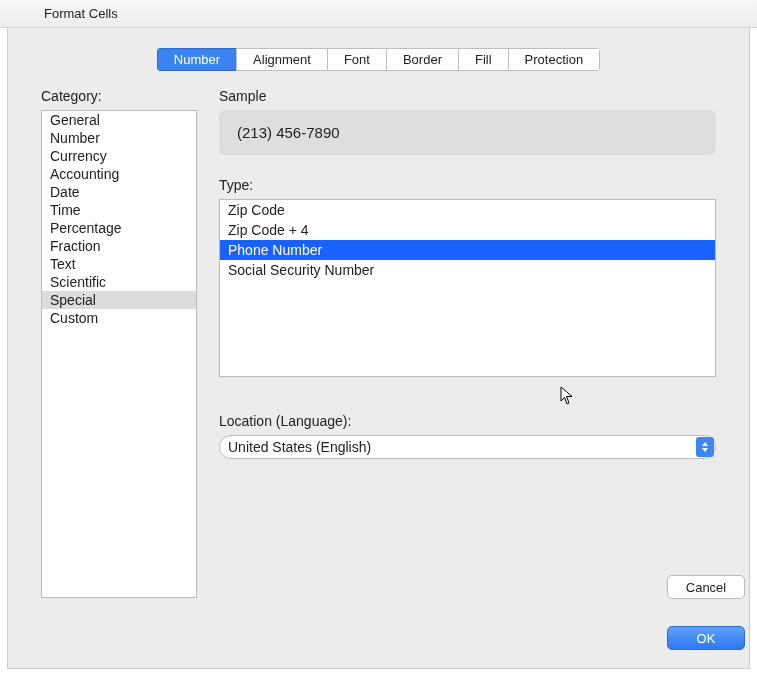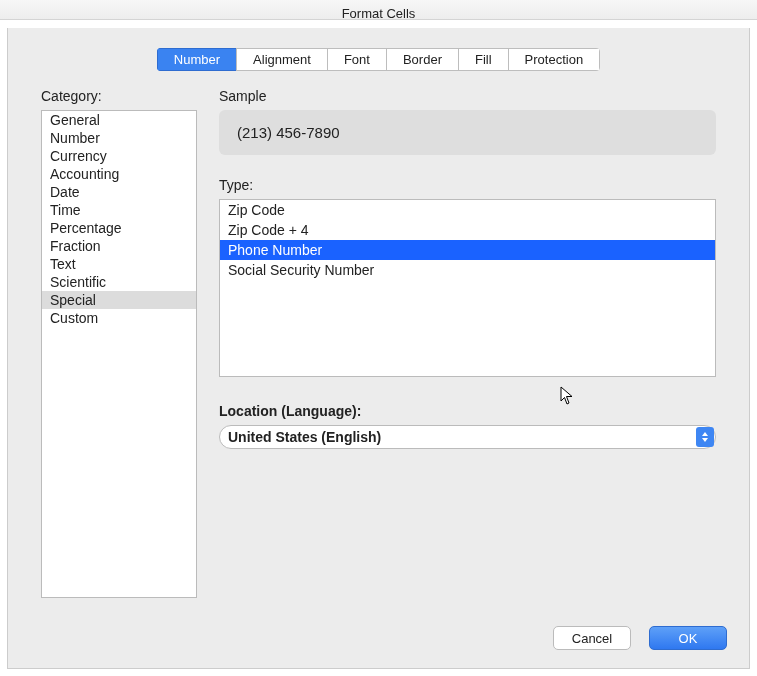--- a/index.html
+++ b/index.html
@@ -5,26 +5,27 @@
   * { box-sizing: border-box; }
   html, body {
     margin: 0; padding: 0;
     width: 757px; height: 676px;
     font-family: -apple-system, "Helvetica Neue", Arial, sans-serif;
     font-size: 13px;
     background: #fff;
     color: #222;
   }
   .titlebar {
-    height: 20px;
+    height: 28px;
     line-height: 28px;
-    text-align: center;
+    text-align: left;
     font-size: 13px;
     background: linear-gradient(#f7f7f7,#ededed);
     border-bottom: 1px solid #d4d4d4;
+    padding-left: 44px;
   }
   .sheet {
     position: absolute;
     top: 28px; left: 7px; right: 7px; bottom: 7px;
     background: #ececec;
     border: 1px solid #ccc;
     border-top: none;
   }
   
   .tabs {
@@ -99,22 +100,21 @@
   }
   .type-item {
     padding: 2px 8px;
     cursor: default;
   }
   .type-item.selected {
     background: #1a62ff;
     color: #fff;
   }
   .loc-row {
-    margin-top: 26px;
-    font-weight: bold;
+    margin-top: 36px;
   }
   .select-wrap {
     margin-top: 6px;
     position: relative;
   }
   .select {
     background: #fff;
     border: 1px solid #bbb;
     border-radius: 12px;
     height: 24px;
@@ -135,22 +135,22 @@
   .select-caret::before, .select-caret::after {
     content: "";
     width: 0; height: 0;
     border-left: 3px solid transparent;
     border-right: 3px solid transparent;
   }
   .select-caret::before { border-bottom: 4px solid #fff; margin-bottom: 2px; }
   .select-caret::after  { border-top: 4px solid #fff; }
   .footer {
     position: absolute;
-    right: 22px; bottom: 18px;
-    display: flex; gap: 18px;
+    right: 4px; bottom: 18px;
+    display: flex; gap: 27px; flex-direction: column;
   }
   .btn {
     min-width: 78px;
     height: 24px;
     border-radius: 5px;
     font-size: 13px;
     border: 1px solid #bbb;
     background: #fff;
     display: flex; align-items: center; justify-content: center;
     cursor: default;

